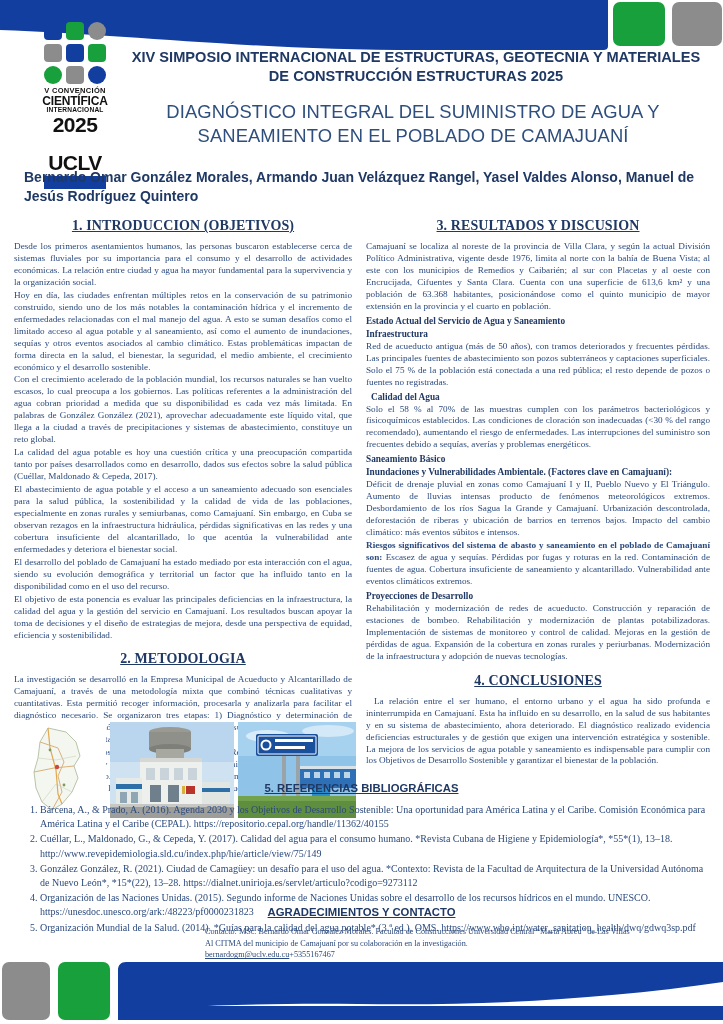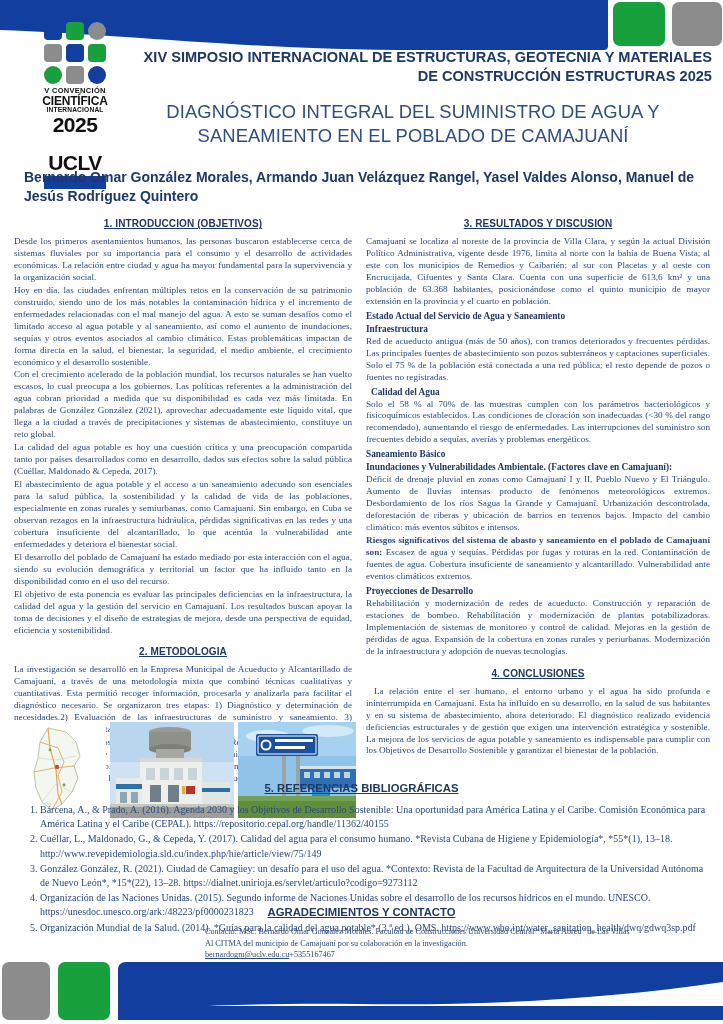--- a/index.html
+++ b/index.html
@@ -34,43 +34,43 @@
   .lt3{font-size:6.6px;font-weight:bold;letter-spacing:.2px;}
   .lt4{font-size:21px;font-weight:bold;letter-spacing:-.5px;margin-top:1px;}
   .lt5{font-size:21px;font-weight:bold;letter-spacing:-.5px;margin-top:17px;}
   .logo-bar{width:62px;height:13px;background:#123EA0;margin:3px auto 0;}
 
   
   .conf-title{
     position:absolute;left:120px;top:48px;width:592px;
     font-family:"Liberation Sans",sans-serif;
     font-weight:bold;font-size:14.6px;line-height:1.28;
-    text-align:right;color:#1F3864;
+    text-align:center;color:#1F3864;
   }
   .paper-title{
     position:absolute;left:112px;top:100px;width:602px;
     font-family:"Liberation Sans",sans-serif;
     font-weight:normal;font-size:18.4px;line-height:1.32;
     text-align:center;color:#2E4E7E;letter-spacing:.1px;
   }
   .authors{
     position:absolute;left:24px;top:168px;width:676px;
     font-family:"Liberation Sans",sans-serif;
     font-weight:bold;font-size:14px;line-height:1.35;
     text-align:left;color:#1F3864;
   }
 
   
   .col{position:absolute;top:218px;}
   .col-left{left:14px;width:338px;}
   .col-right{left:366px;width:344px;}
 
   .sec-h{
-    font-family:Liberation Sans, sans-serif;
-    font-weight:bold;font-size:10px;text-align:center;
+    font-family:Liberation Serif, serif;
+    font-weight:bold;font-size:14px;text-align:center;
     color:#1F3864;text-decoration:underline;
     margin:10px 0 7px 0;letter-spacing:.1px;
   }
   .sec-h.first{margin-top:0;}
   p.b{
     margin:0 0 1px 0;
     font-size:9.2px;line-height:1.30;
     text-align:justify;color:#2b4a7d;
     font-family:"Liberation Serif",serif;
   }

